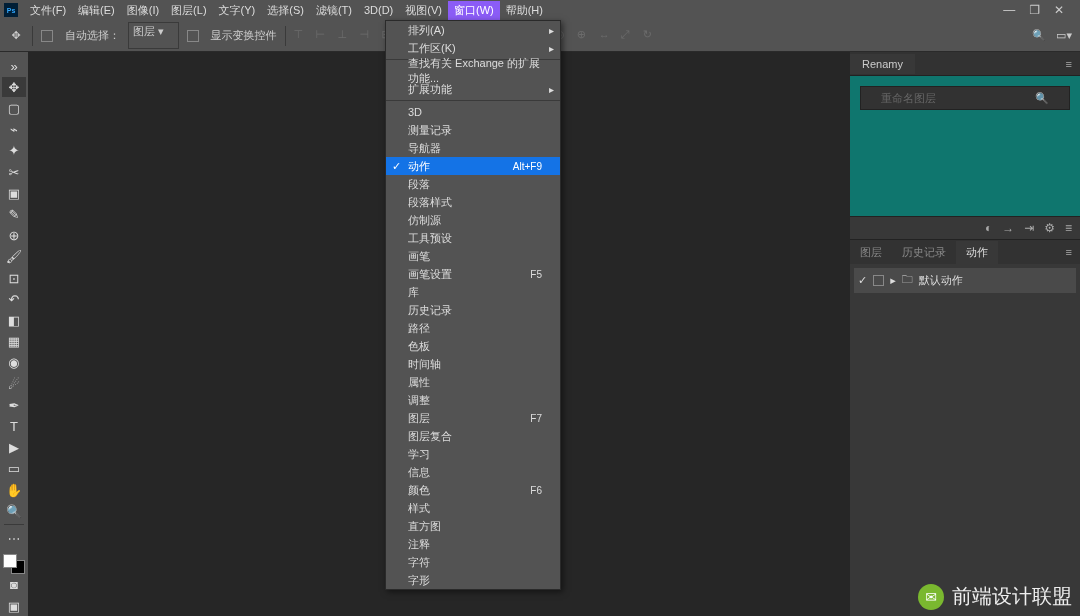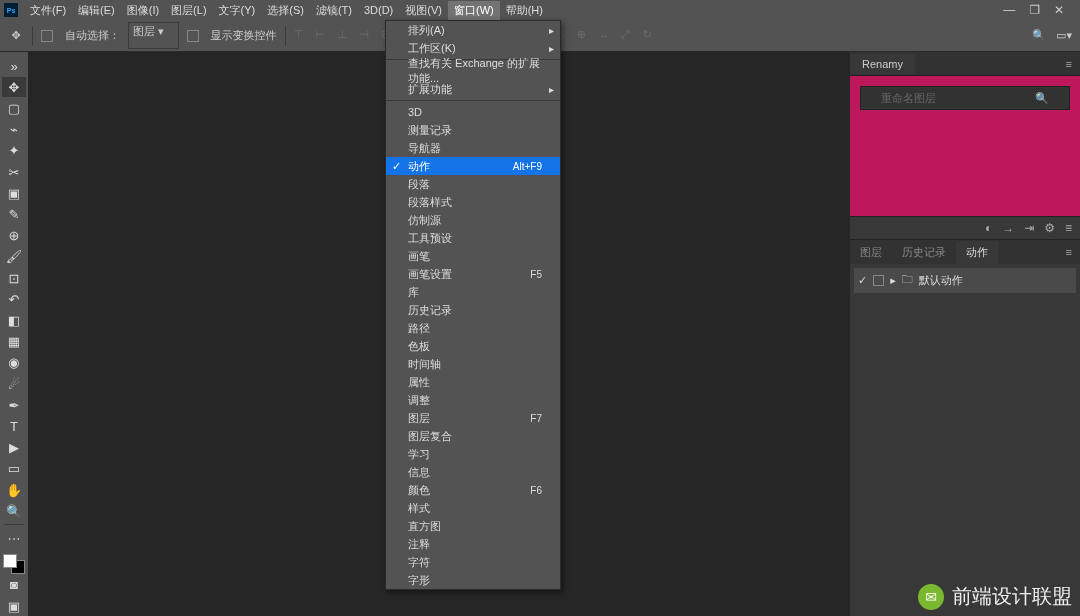--- a/index.html
+++ b/index.html
@@ -1,20 +1,20 @@
 <!DOCTYPE html>
 <html><head>
 <meta charset="utf-8">
 <style>
 *{margin:0;padding:0;box-sizing:border-box;font-family:"Microsoft YaHei","SimSun",sans-serif;user-select:none}
 body{background:#323232;color:#ccc;font-size:11px;width:1080px;height:616px;overflow:hidden;position:relative}
 .menubar{height:20px;background:#535353;display:flex;align-items:center;padding-left:4px}
 .ps-logo{width:14px;height:14px;background:#001e36;color:#31a8ff;font-size:7px;font-weight:bold;display:flex;align-items:center;justify-content:center;margin-right:6px}
 .menubar-item{padding:2px 6px;color:#ddd;cursor:pointer}
-.menubar-item.open{background:#737373;color:#fff}
+.menubar-item.open{background:#8b5cf6;color:#fff}
 .win-controls{margin-left:auto;display:flex;gap:14px;padding-right:16px;color:#ccc}
 .win-controls span{cursor:pointer;font-size:12px}
 .optbar{height:32px;background:#535353;border-bottom:1px solid #2a2a2a;display:flex;align-items:center;padding:0 8px;gap:8px}
 .opt-icon{width:16px;height:16px;display:flex;align-items:center;justify-content:center;color:#ccc}
 .opt-text{color:#ccc;font-size:11px}
 .opt-select{background:#535353;border:1px solid #3a3a3a;color:#ccc;padding:1px 14px 9px 4px;font-size:11px;position:relative}
 .opt-check{width:12px;height:12px;border:1px solid #888;display:inline-block;vertical-align:middle;margin-right:4px}
 .opt-divider{width:1px;height:20px;background:#3a3a3a}
 .opt-align-group{display:flex;gap:6px}
 .opt-align-group span{width:16px;height:16px;opacity:.5}
@@ -22,21 +22,21 @@
 .opt-right{margin-left:auto;display:flex;gap:10px;align-items:center}
 .main{display:flex;height:564px}
 .toolbar{width:28px;background:#535353;display:flex;flex-direction:column;align-items:center;padding-top:4px;gap:1px}
 .tool{width:24px;height:22px;display:flex;align-items:center;justify-content:center;color:#ddd;font-size:13px;cursor:pointer}
 .tool.active{background:#3a3a3a}
 .tool-sep{height:1px;width:20px;background:#3a3a3a;margin:2px 0}
 .swatches{margin-top:4px;position:relative;width:22px;height:22px}
 .sw-fg{position:absolute;width:14px;height:14px;background:#fff;border:1px solid #888;top:0;left:0;z-index:2}
 .sw-bg{position:absolute;width:14px;height:14px;background:#000;border:1px solid #888;bottom:0;right:0}
 .canvas{flex:1;background:#262626}
-.rightpanel{width:230px;background:#be185d;display:flex;flex-direction:column}
+.rightpanel{width:230px;background:#0f766e;display:flex;flex-direction:column}
 .panel-tabs{height:24px;background:#323232;display:flex;align-items:center;border-bottom:1px solid #222}
 .panel-tab{padding:4px 12px;color:#ccc;font-size:11px;background:#383838}
 .panel-menu{margin-left:auto;padding:0 8px;color:#aaa}
 .search-box{margin:10px;height:24px;background:#323232;border:1px solid #222;display:flex;align-items:center;padding:0 20px;color:#666;font-size:11px}
 .search-box .mag{margin-left:auto}
 .panel-spacer{flex:0 0 96px}
 .panel-toolbar{height:24px;background:#383838;display:flex;align-items:center;justify-content:flex-end;gap:10px;padding:0 8px;color:#aaa;font-size:12px;border-top:1px solid #222;border-bottom:1px solid #222}
 .panel-toolbar span{cursor:pointer}
 .panel-tabs2{height:24px;background:#323232;display:flex;align-items:center;font-size:11px}
 .tab2{padding:4px 10px;color:#888;cursor:pointer}

